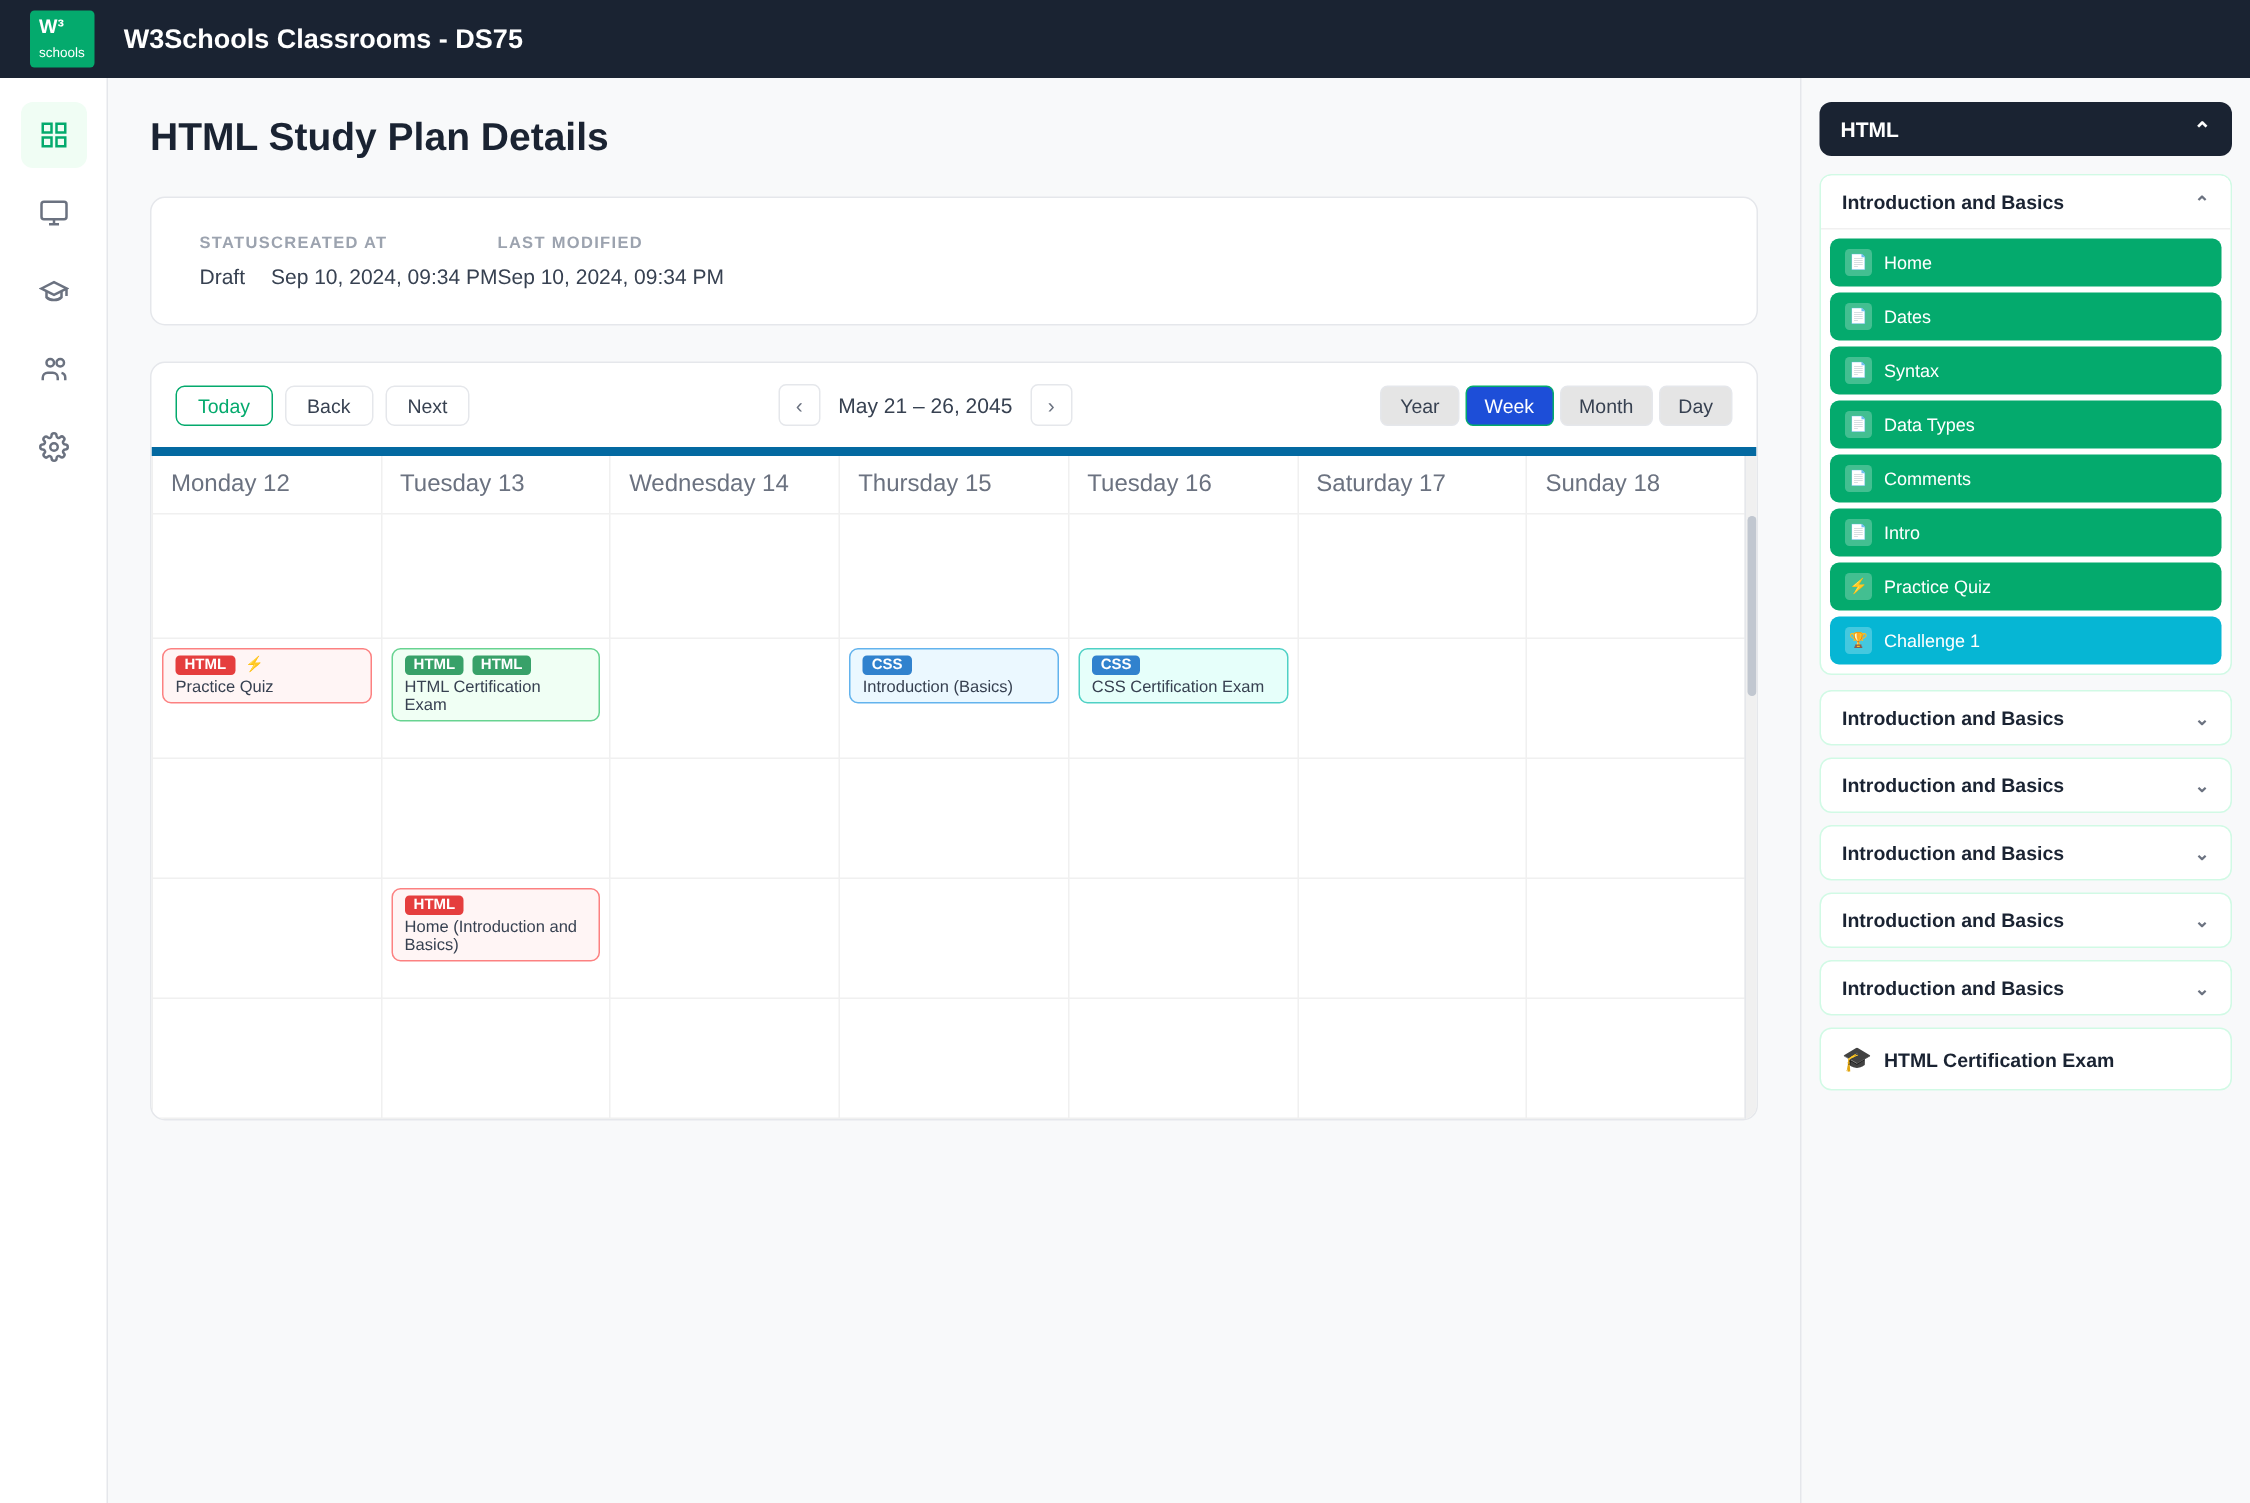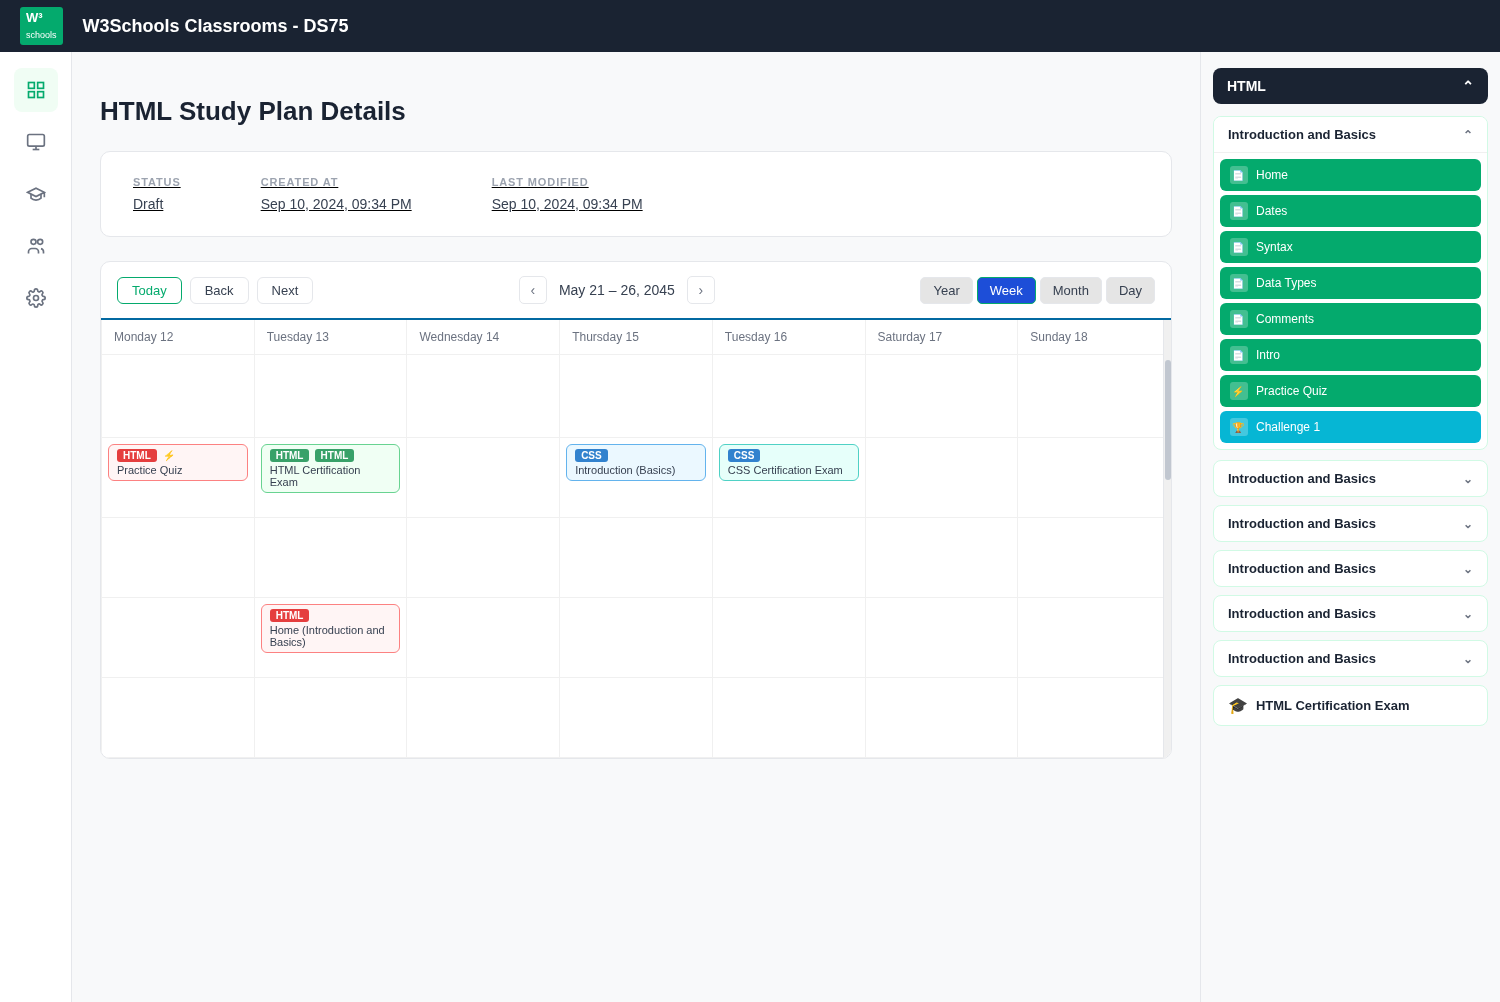--- a/index.html
+++ b/index.html
@@ -80,33 +80,30 @@
       color: #6b7280;
       margin-bottom: 16px;
       cursor: pointer;
     }
 
     .page-title {
       font-size: 26px;
       font-weight: 700;
       color: #1a2332;
       margin-bottom: 24px;
-      margin-top: 20px;
     }
 
     
     .status-card {
       background: white;
       border-radius: 10px;
       border: 1px solid #e5e7eb;
       padding: 24px 32px;
       display: flex;
-      gap: 80px;
       margin-bottom: 24px;
-      text-decoration: underline;
     }
     .status-group label {
       font-size: 11px;
       font-weight: 700;
       color: #9ca3af;
       letter-spacing: 0.08em;
       text-transform: uppercase;
       display: block;
       margin-bottom: 8px;
     }
@@ -119,21 +116,21 @@
     .calendar-card {
       background: white;
       border-radius: 10px;
       border: 1px solid #e5e7eb;
       overflow: hidden;
     }
     .calendar-toolbar {
       display: flex;
       align-items: center;
       padding: 14px 16px;
-      border-bottom: 2px solid #0369a1;
+      border-bottom: 6px solid #0369a1;
       gap: 8px;
     }
     .cal-btn {
       padding: 5px 14px;
       border-radius: 6px;
       border: 1px solid #e5e7eb;
       font-size: 13px;
       cursor: pointer;
       background: white;
       color: #374151;
@@ -182,21 +179,21 @@
     .view-btn.active { background: #1d4ed8; color: white; border-color: #04aa6d; }
 
     
     .calendar-grid {
       display: grid;
       grid-template-columns: repeat(7, 1fr);
       border-left: 1px solid #f0f0f0;
     }
     .cal-day-header {
       padding: 10px 12px;
-      font-size: 12px;
+      font-size: 16px;
       color: #6b7280;
       font-weight: 500;
       border-right: 1px solid #f0f0f0;
       border-bottom: 1px solid #f0f0f0;
     }
     .cal-cell {
       border-right: 1px solid #f0f0f0;
       border-bottom: 1px solid #f0f0f0;
       min-height: 80px;
       padding: 6px;

